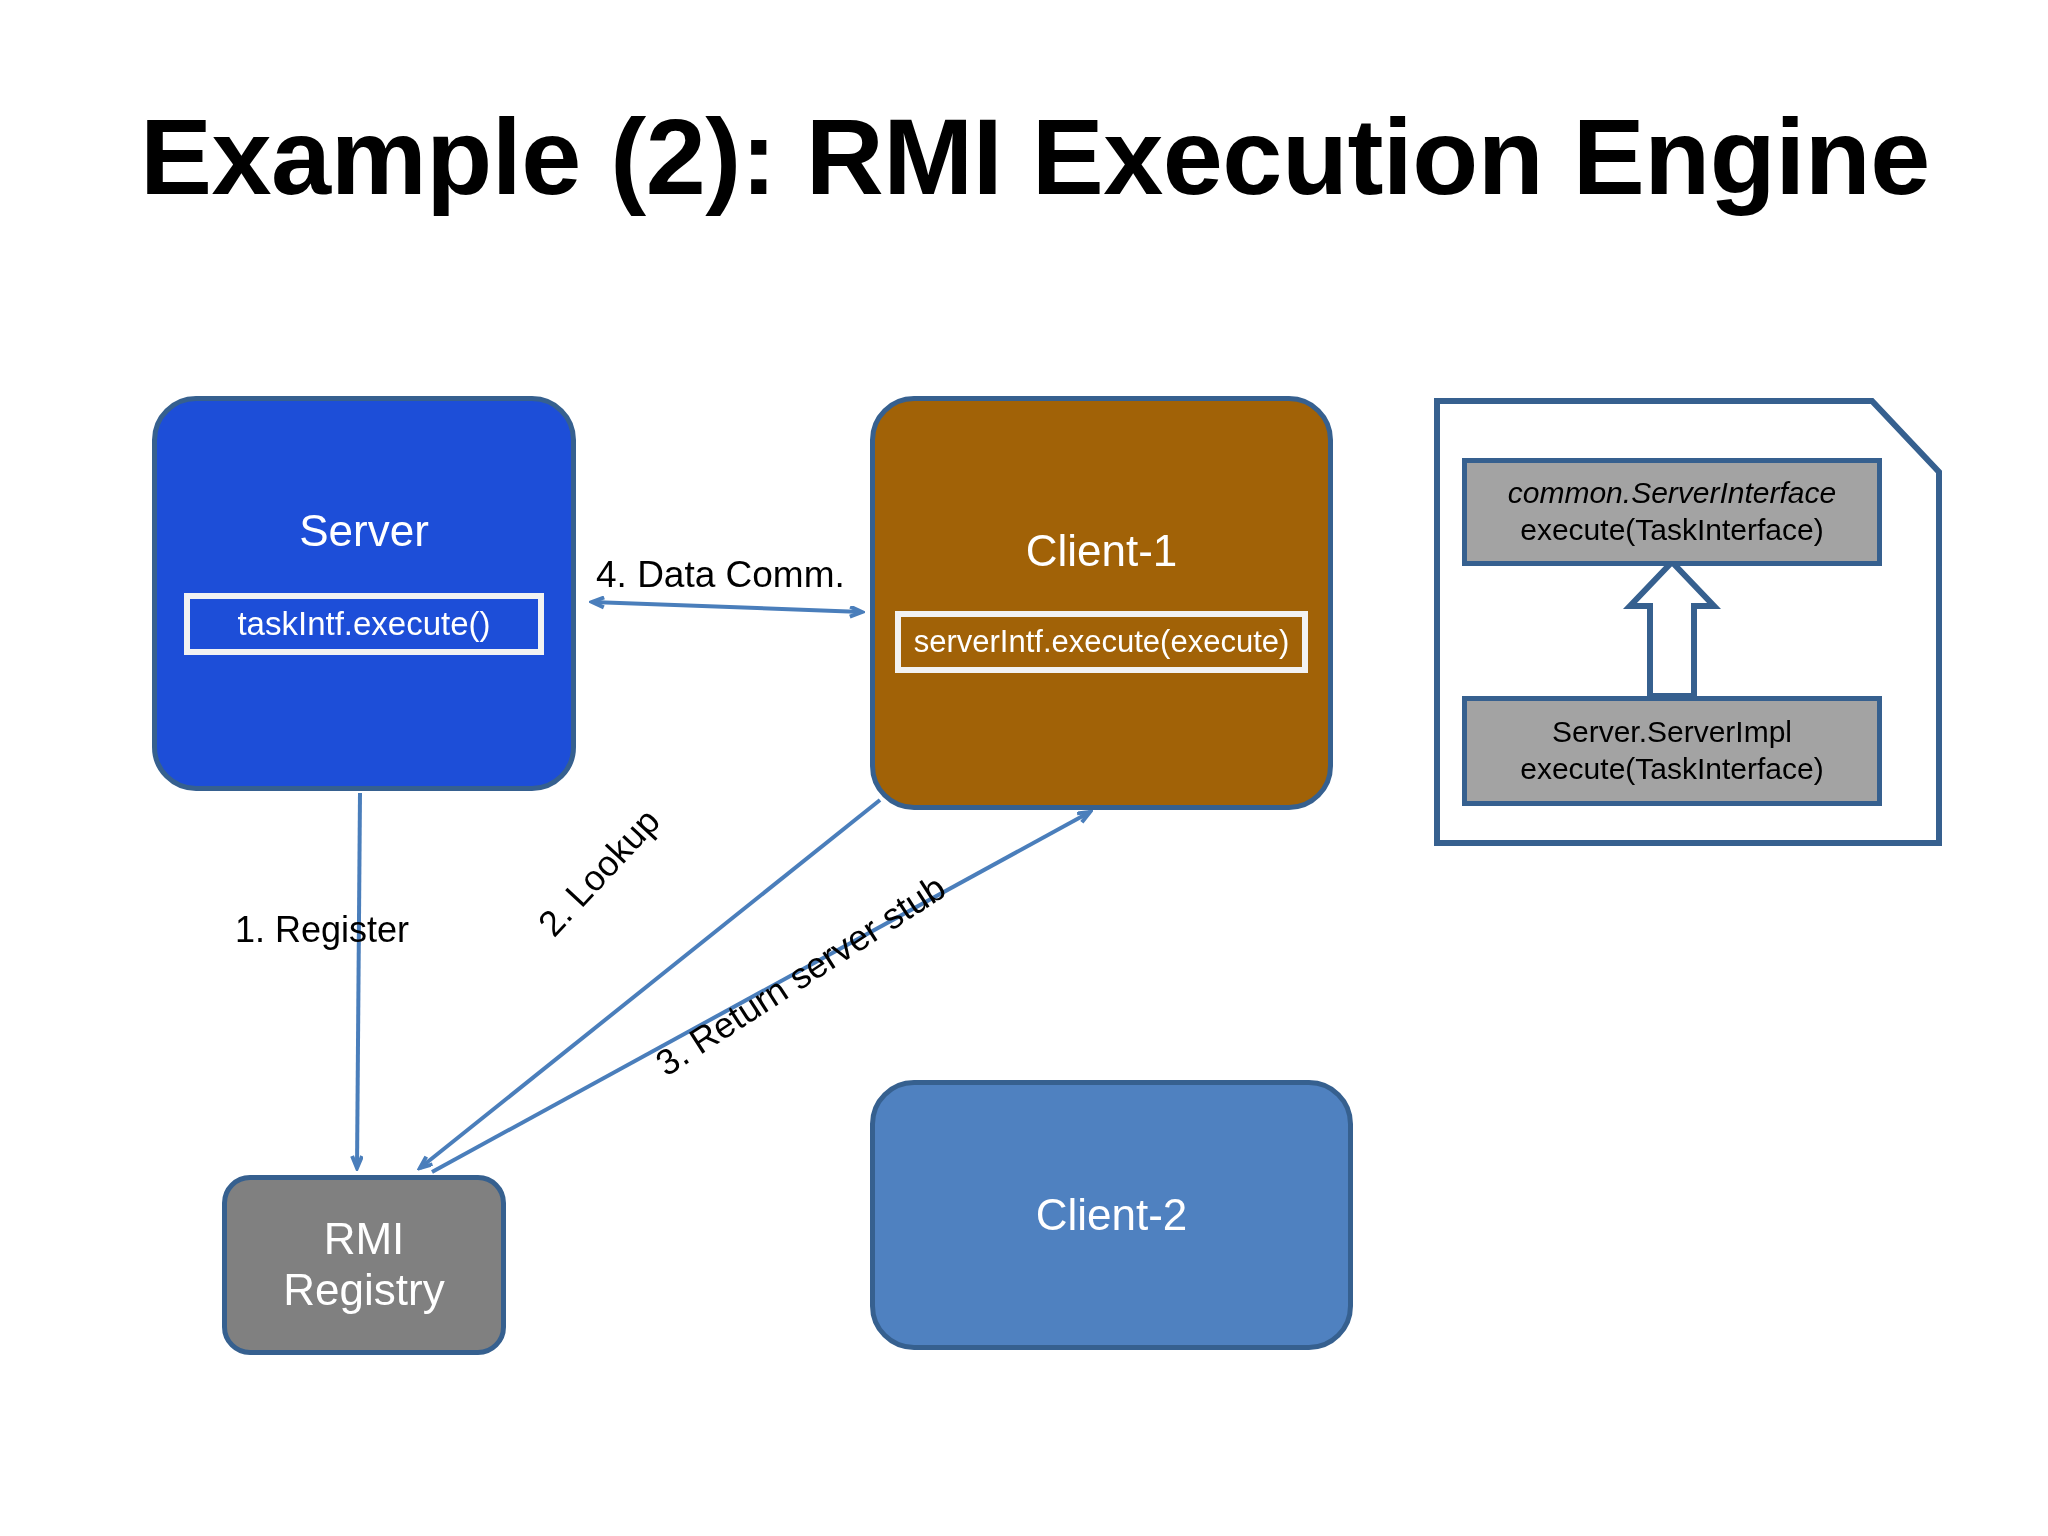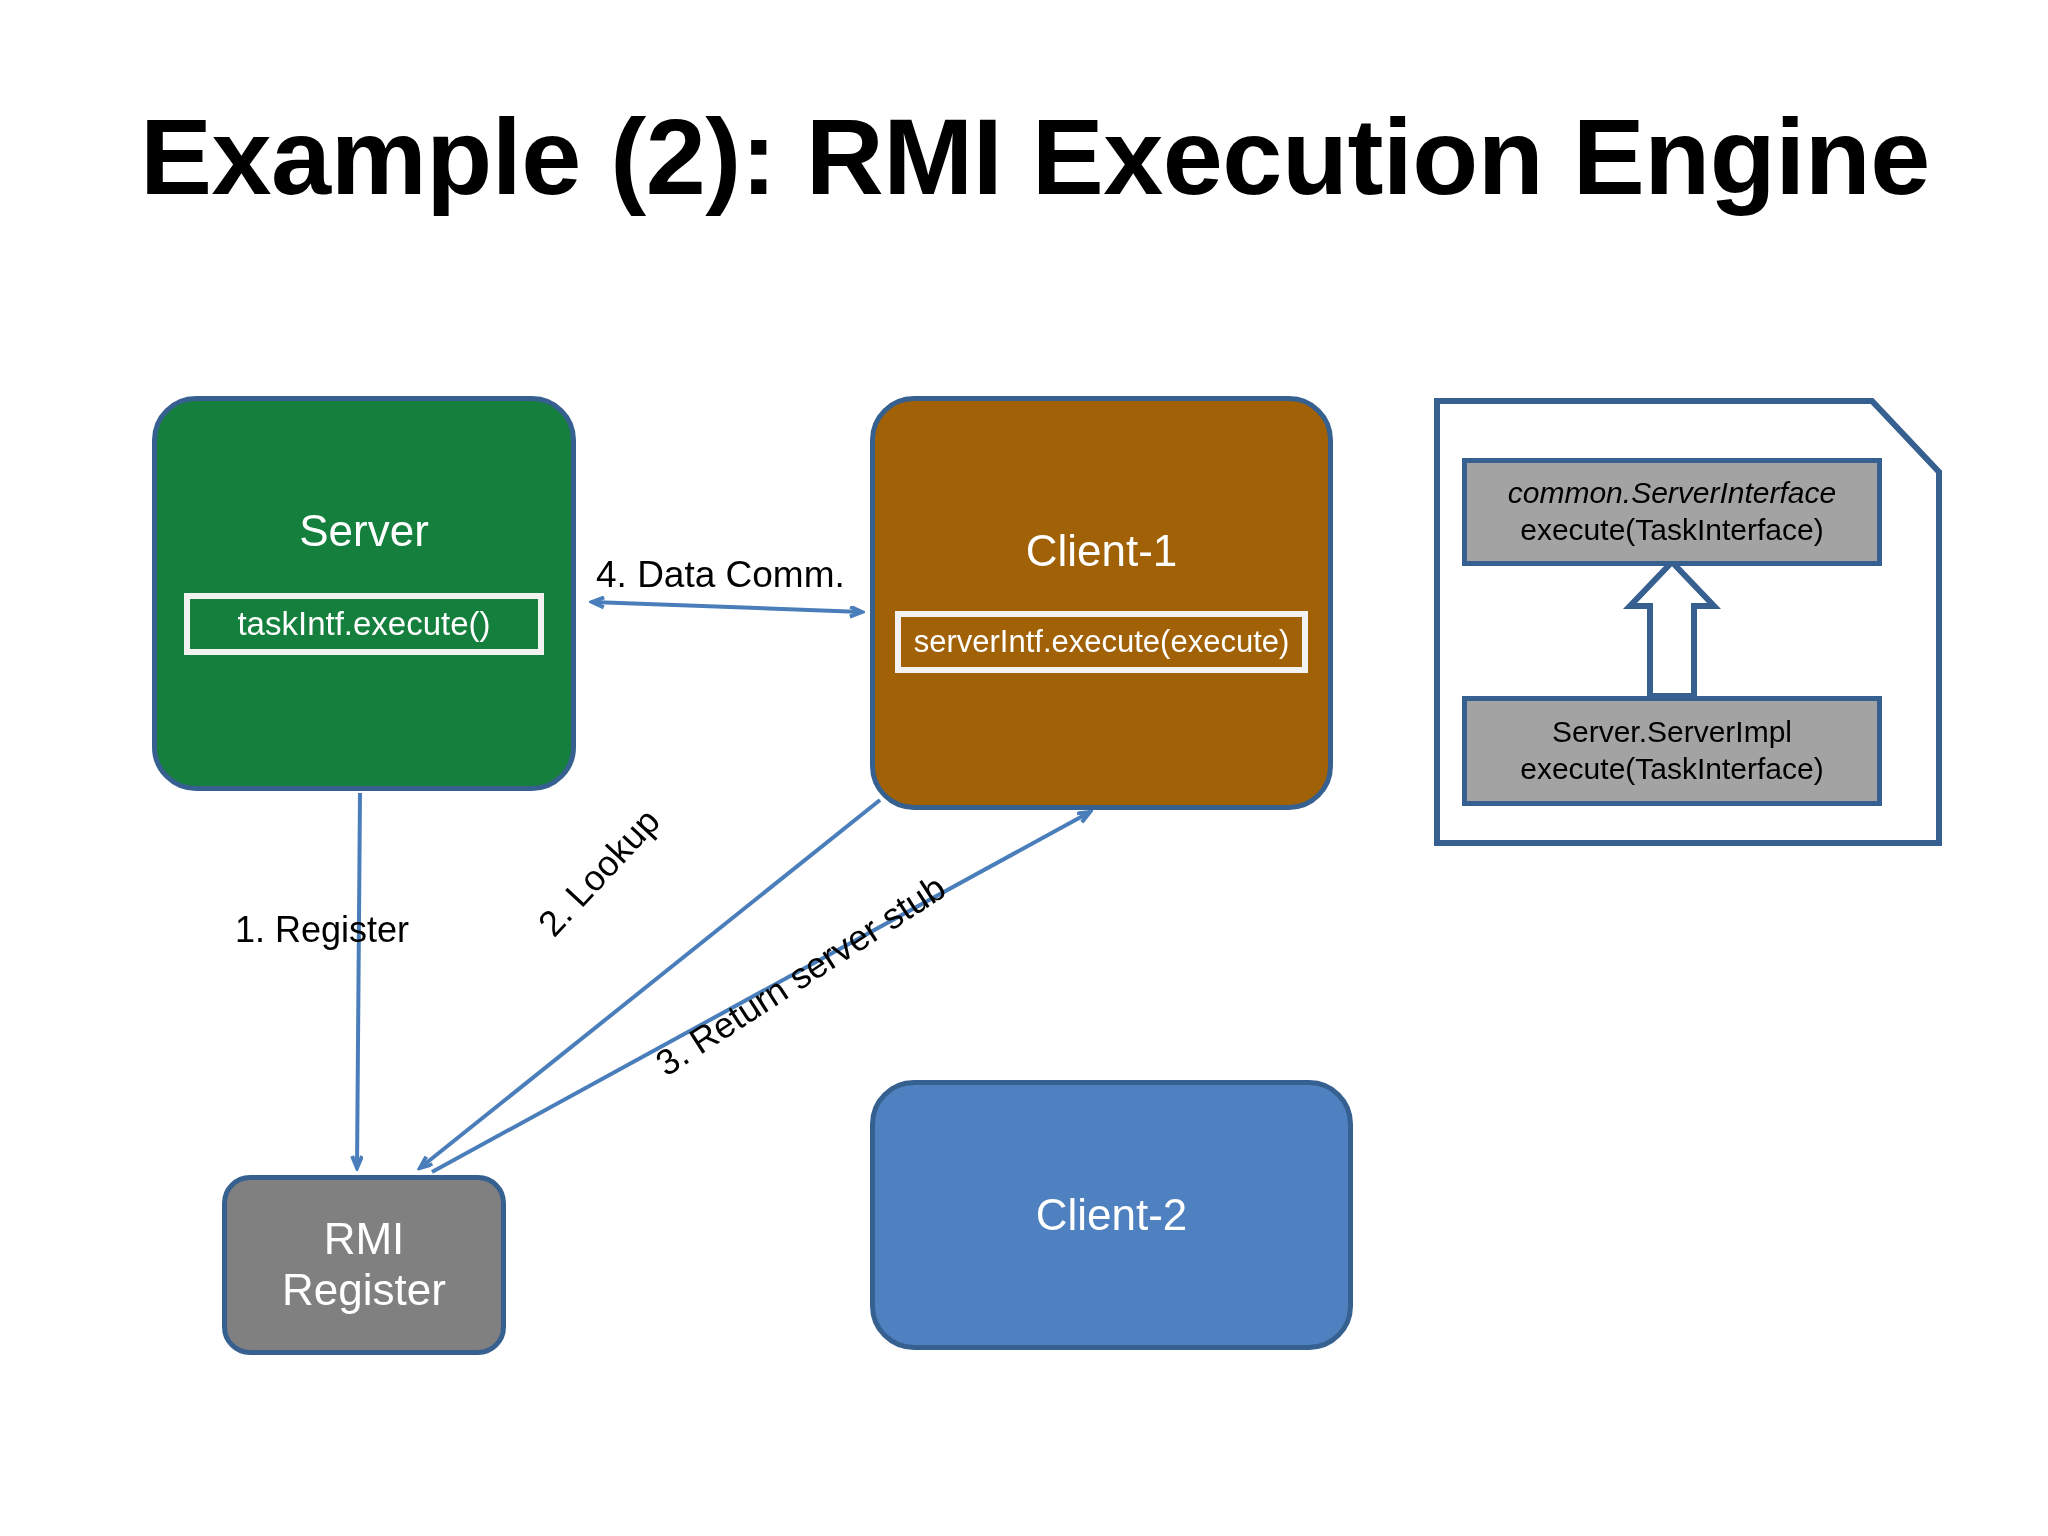--- a/index.html
+++ b/index.html
@@ -61,21 +61,21 @@
     justify-content: center;
     white-space: nowrap;
   }
 
   
   #node-server {
     left: 152px;
     top: 396px;
     width: 424px;
     height: 395px;
-    background: #15803d;
+    background: #1d4ed8;
   }
   #node-server .node-title { margin-top: 105px; }
   #node-server .node-codebox {
     margin-top: 36px;
     width: 360px;
     height: 62px;
   }
 
   
   #node-client1 {
@@ -249,21 +249,21 @@
     <div class="node-codebox">taskIntf.execute()</div>
   </div>
 
   <div class="node" id="node-client1">
     <div class="node-title">Client-1</div>
     <div class="node-codebox">serverIntf.execute(execute)</div>
   </div>
 
   <div class="node" id="node-registry">
     <div class="node-title">RMI
-Register</div>
+Registry</div>
   </div>
 
   <div class="node" id="node-client2">
     <div class="node-title">Client-2</div>
   </div>
 
   <div id="uml-note">
     <svg class="note-svg" viewBox="0 0 508 448" xmlns="http://www.w3.org/2000/svg">
       <path d="M 3 3 L 438 3 L 505 74 L 505 445 L 3 445 Z" fill="#FFFFFF" stroke="#36608F" stroke-width="6" stroke-linejoin="miter"></path>
 

